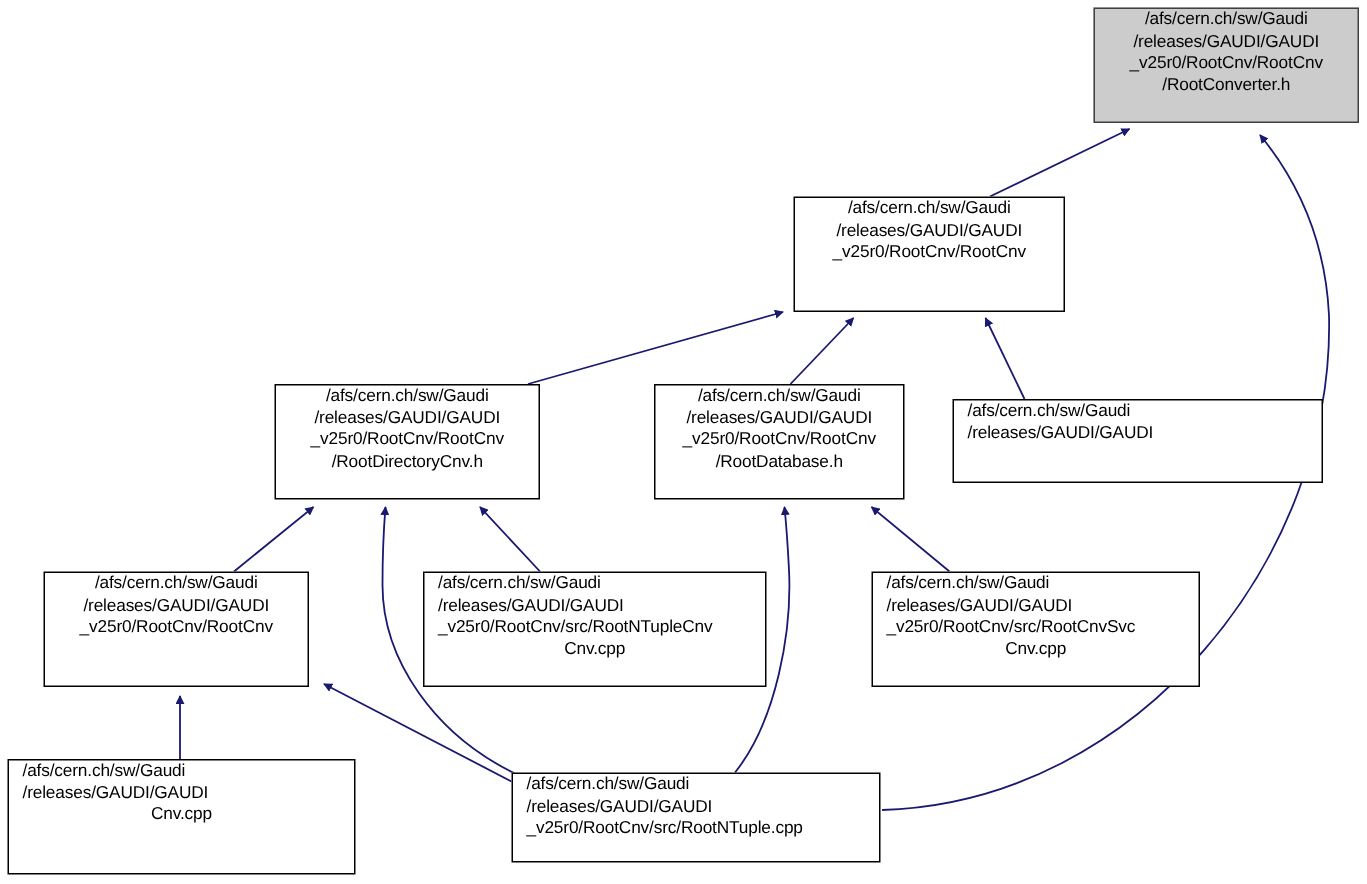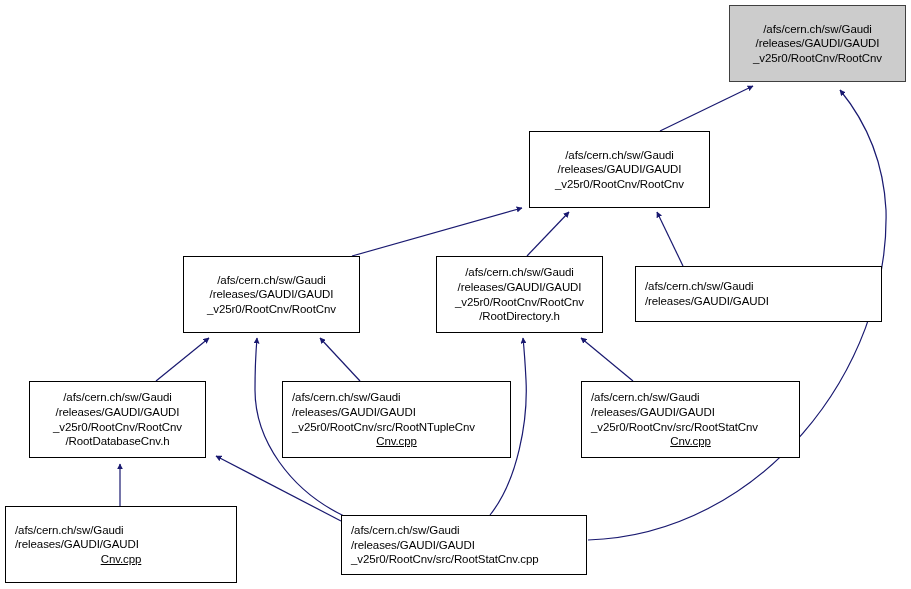--- a/index.html
+++ b/index.html
@@ -20,21 +20,20 @@
     position: absolute;
     box-sizing: border-box;
     border: 1px solid #000000;
     background: #ffffff;
     color: #000000;
     font-size: 11.5px;
     line-height: 14.6px;
     text-align: center;
     display: flex;
     flex-direction: column;
-    justify-content: center;
     align-items: center;
     white-space: pre;
     letter-spacing: -0.1px;
   }
   .node.current {
     background: #cccccc;
     border: 1px solid #404040;
   }
   .node .line {
     display: block;
@@ -42,21 +41,20 @@
     text-align: center;
   }
   .node.wide .line {
     text-align: left;
     padding-left: 9px;
     box-sizing: border-box;
   }
   .node.wide .line.centered {
     text-align: center;
     padding-left: 0;
-    text-decoration: underline;
   }
   svg.edges {
     position: absolute;
     left: 0;
     top: 0;
     width: 911px;
     height: 589px;
     pointer-events: none;
   }
 </style>
@@ -96,72 +94,73 @@
       <path d="M 120 506 L 120 464"></path>
 
       <path d="M 341 521 L 216 456"></path>
     </g>
   </svg>
 
   <div class="node current" id="n-rootconverter_h" style="left: 729px; top: 5px; width: 177px; height: 77px;">
     <span class="line">/afs/cern.ch/sw/Gaudi</span>
     <span class="line">/releases/GAUDI/GAUDI</span>
     <span class="line">_v25r0/RootCnv/RootCnv</span>
+    <span class="line">/RootConverter.h</span>
   </div>
 
   <div class="node" id="n-rootstatcnv_h" style="left: 529px; top: 131px; width: 181px; height: 77px;">
     <span class="line">/afs/cern.ch/sw/Gaudi</span>
     <span class="line">/releases/GAUDI/GAUDI</span>
     <span class="line">_v25r0/RootCnv/RootCnv</span>
   </div>
 
   <div class="node" id="n-rootdirectorycnv_h" style="left: 183px; top: 256px; width: 177px; height: 77px;">
     <span class="line">/afs/cern.ch/sw/Gaudi</span>
     <span class="line">/releases/GAUDI/GAUDI</span>
     <span class="line">_v25r0/RootCnv/RootCnv</span>
+    <span class="line">/RootDirectoryCnv.h</span>
   </div>
 
   <div class="node" id="n-rootntuplecnv_h" style="left: 436px; top: 256px; width: 167px; height: 77px;">
     <span class="line">/afs/cern.ch/sw/Gaudi</span>
     <span class="line">/releases/GAUDI/GAUDI</span>
     <span class="line">_v25r0/RootCnv/RootCnv</span>
-    <span class="line">/RootDirectory.h</span>
+    <span class="line">/RootDatabase.h</span>
   </div>
 
   <div class="node wide" id="n-rootstatcnv_cpp" style="left: 635px; top: 266px; width: 247px; height: 56px;">
     <span class="line">/afs/cern.ch/sw/Gaudi</span>
     <span class="line">/releases/GAUDI/GAUDI</span>
   </div>
 
   <div class="node" id="n-rootdatabasecnv_h" style="left: 29px; top: 381px; width: 177px; height: 77px;">
     <span class="line">/afs/cern.ch/sw/Gaudi</span>
     <span class="line">/releases/GAUDI/GAUDI</span>
     <span class="line">_v25r0/RootCnv/RootCnv</span>
-    <span class="line">/RootDatabaseCnv.h</span>
   </div>
 
   <div class="node wide" id="n-rootdirectorycnv_cpp" style="left: 282px; top: 381px; width: 229px; height: 77px;">
     <span class="line">/afs/cern.ch/sw/Gaudi</span>
     <span class="line">/releases/GAUDI/GAUDI</span>
     <span class="line">_v25r0/RootCnv/src/RootNTupleCnv</span>
     <span class="line centered">Cnv.cpp</span>
   </div>
 
   <div class="node wide" id="n-rootntuplecnv_cpp" style="left: 581px; top: 381px; width: 219px; height: 77px;">
     <span class="line">/afs/cern.ch/sw/Gaudi</span>
     <span class="line">/releases/GAUDI/GAUDI</span>
-    <span class="line">_v25r0/RootCnv/src/RootStatCnv</span>
+    <span class="line">_v25r0/RootCnv/src/RootCnvSvc</span>
     <span class="line centered">Cnv.cpp</span>
   </div>
 
   <div class="node wide" id="n-rootdatabasecnv_cpp" style="left: 5px; top: 506px; width: 232px; height: 77px;">
     <span class="line">/afs/cern.ch/sw/Gaudi</span>
     <span class="line">/releases/GAUDI/GAUDI</span>
     <span class="line centered">Cnv.cpp</span>
   </div>
 
   <div class="node wide" id="n-rootcnvsvc_cpp" style="left: 341px; top: 515px; width: 246px; height: 60px;">
     <span class="line">/afs/cern.ch/sw/Gaudi</span>
     <span class="line">/releases/GAUDI/GAUDI</span>
-    <span class="line">_v25r0/RootCnv/src/RootStatCnv.cpp</span>
+    <span class="line">_v25r0/RootCnv/src/RootNTuple.cpp</span>
   </div>
 
 </div>
 
 </body></html>

